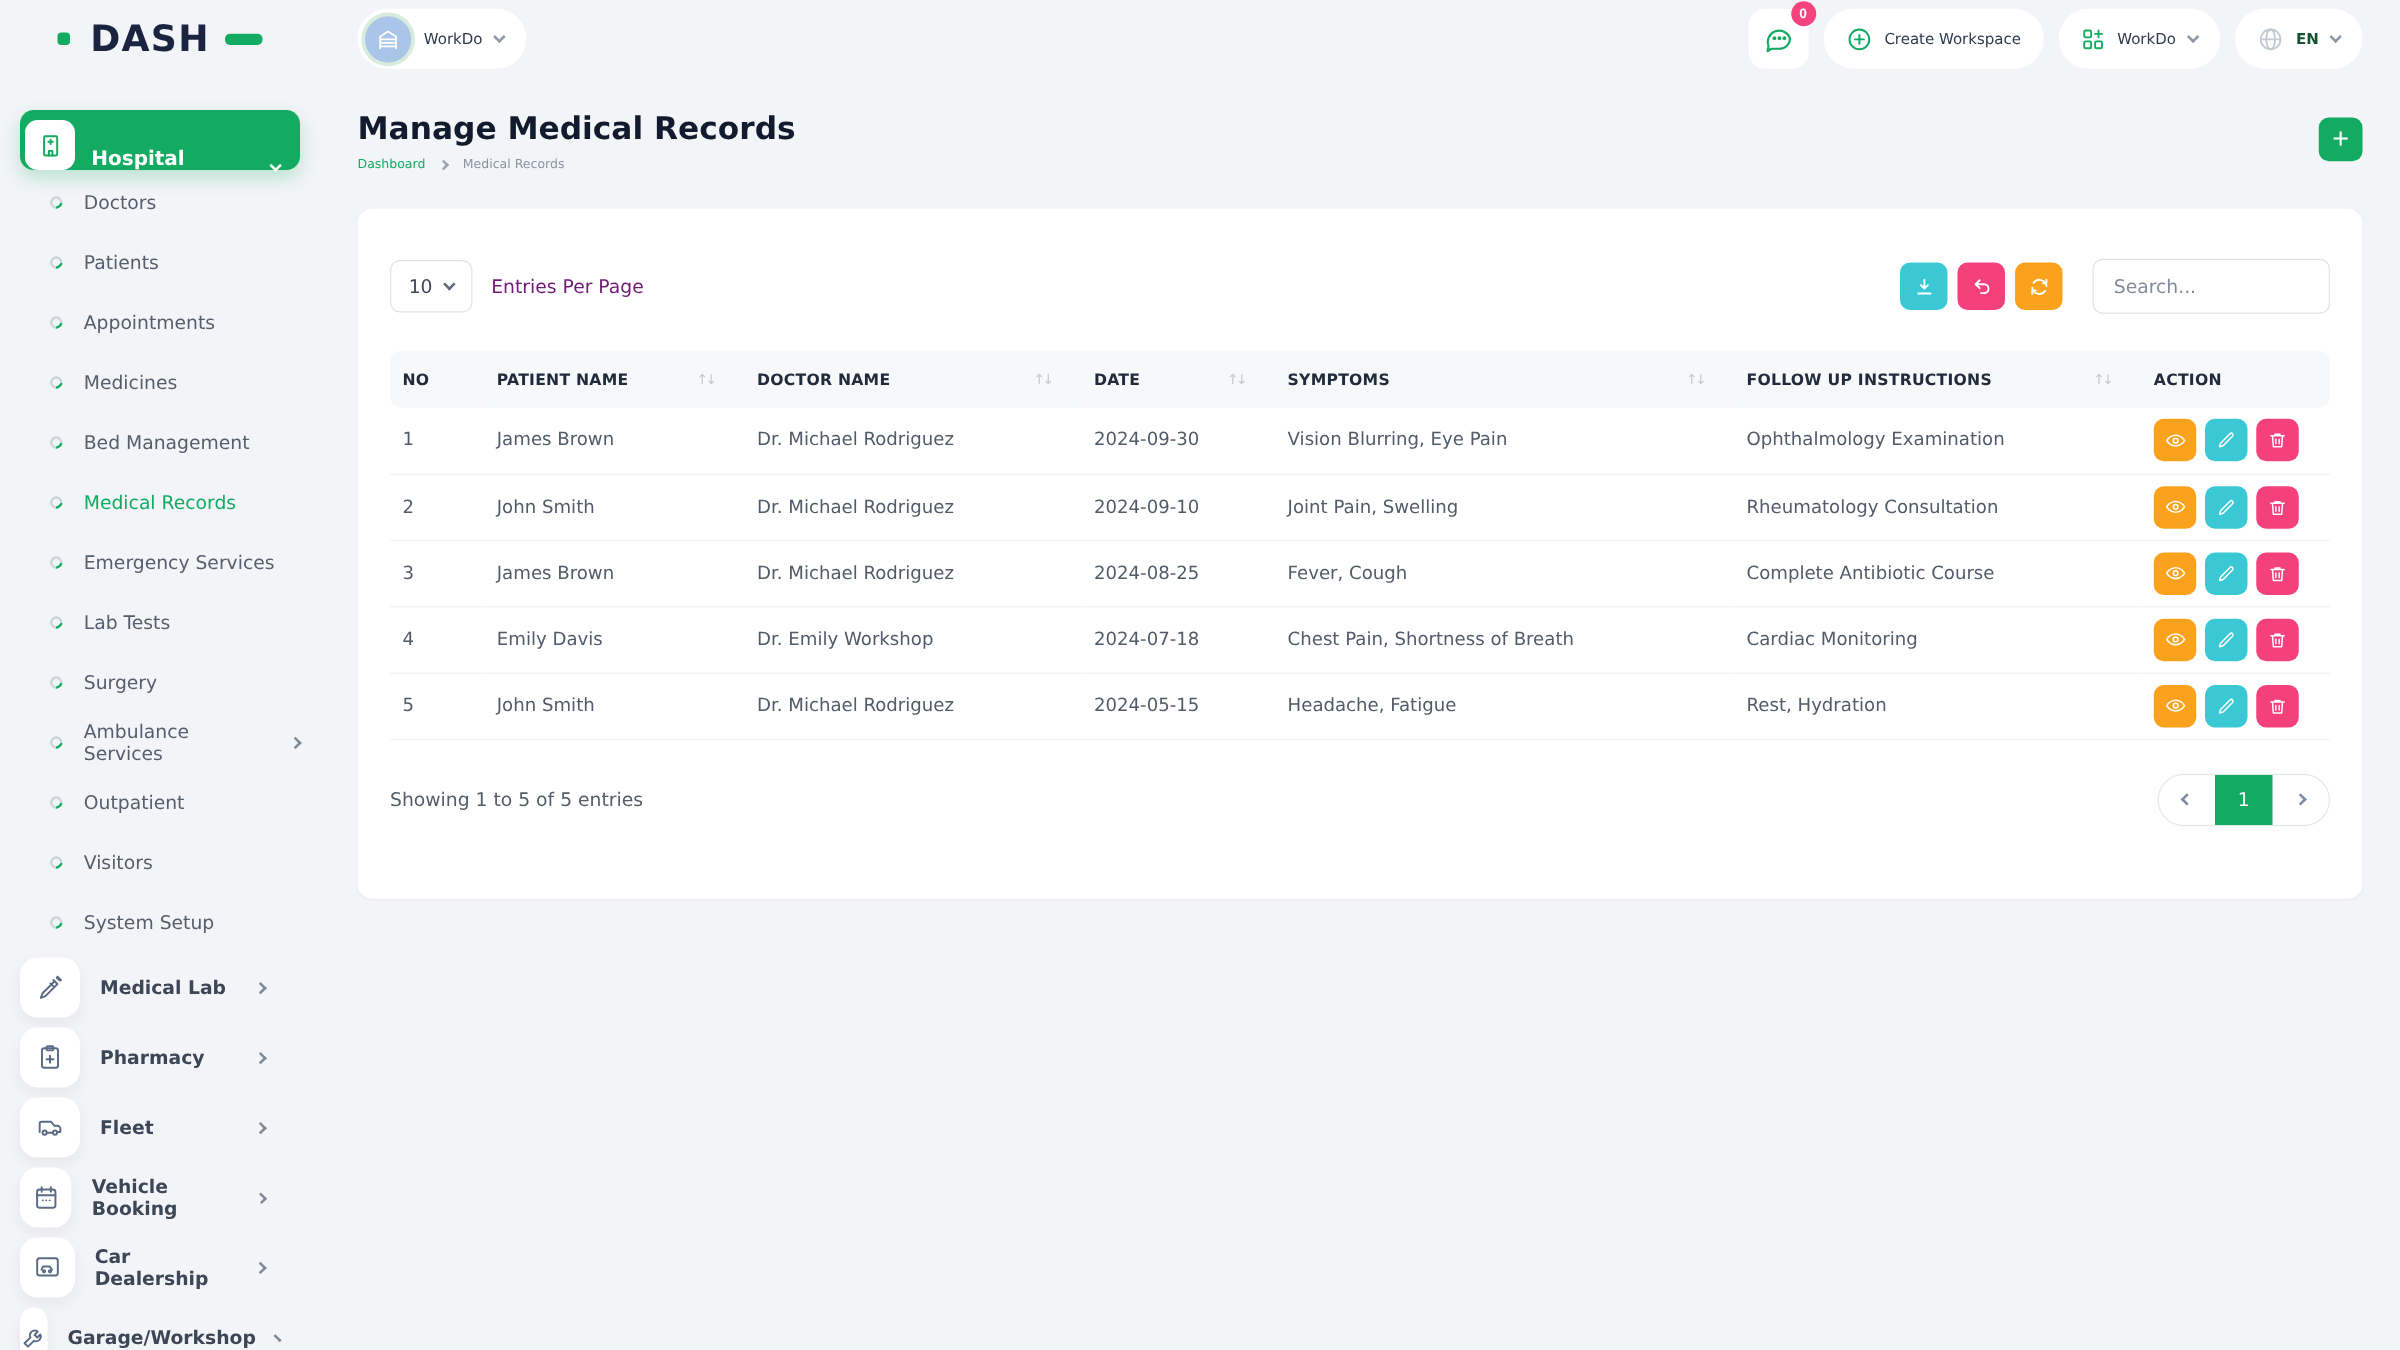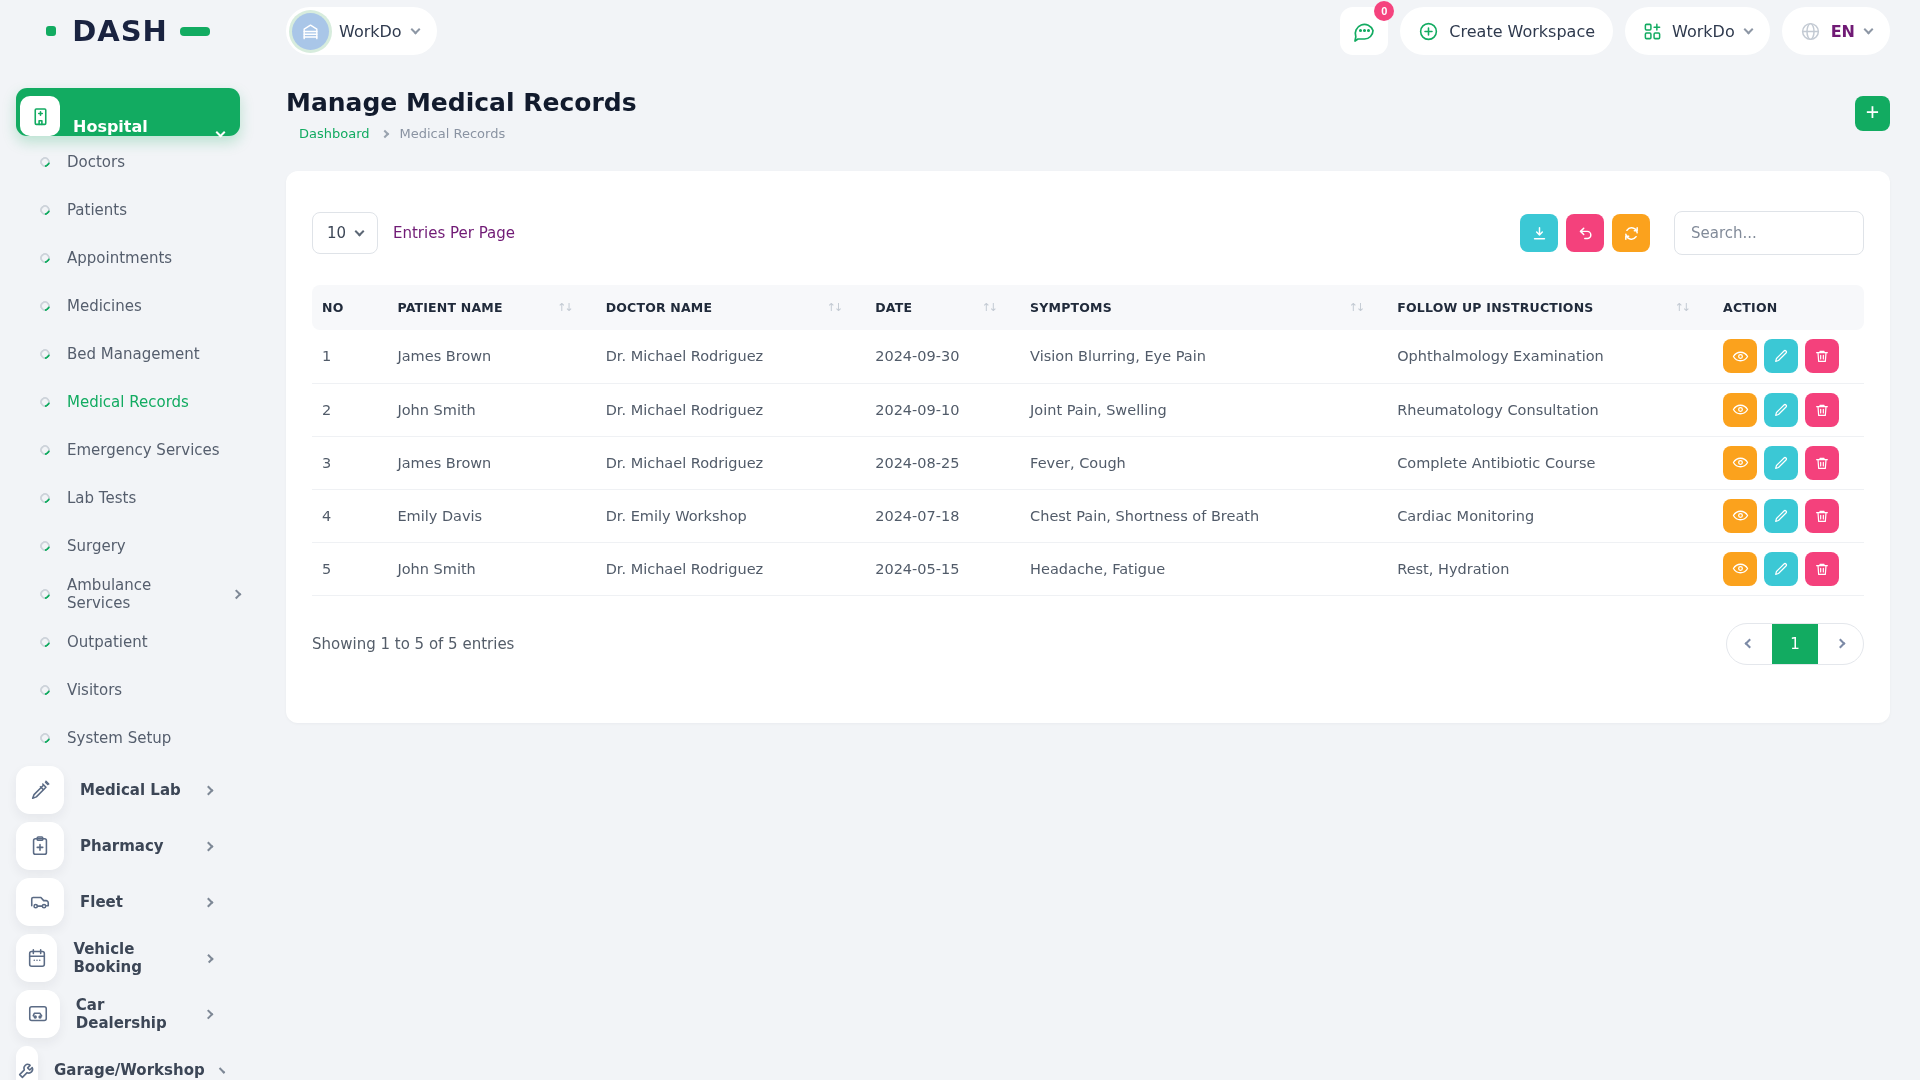--- a/index.html
+++ b/index.html
@@ -20,33 +20,33 @@
   
   .topbar { position:fixed; top:0; left:0; width:1920px; height:62px;
             display:flex; align-items:center; z-index:5; }
   .logo-wrap { width:256px; display:flex; justify-content:center; align-items:center; gap:16px; }
   .logo-dot { width:10px; height:10px; border-radius:3px; background:#12ab61; }
   .logo-text { font-size:29px; font-weight:800; letter-spacing:1px; color:#1a2340; }
   .logo-dash { width:30px; height:9px; border-radius:4px; background:#12ab61; margin-left:-4px; }
 
   .pill { height:48px; background:#fff; border:none; border-radius:26px;
           display:flex; align-items:center; gap:10px; padding:0 18px;
-          font-size:16px; color:#2f3a4e; cursor:pointer; font-family:inherit;text-align:right; }
+          font-size:12px; color:#2f3a4e; cursor:pointer; font-family:inherit;text-align:right; }
   .ws-pill { margin-left:30px; padding-left:6px; }
   .ws-avatar { width:37px; height:37px; border-radius:50%; background:#a9c6e8;
                box-shadow:0 0 0 3px #d7ecdd; display:flex; align-items:center; justify-content:center; }
   .pill .chev { color:#8d97a5; }
 
   .top-right { margin-left:auto; margin-right:30px; display:flex; align-items:center; gap:12px; }
   .icon-btn { position:relative; width:48px; height:48px; border:none; border-radius:13px;
               background:#fff; display:flex; align-items:center; justify-content:center; cursor:pointer; }
   .badge { position:absolute; top:-6px; right:-6px; min-width:20px; height:20px; border-radius:10px;
            background:#f5437e; color:#fff; font-size:11px; font-weight:700;
            display:flex; align-items:center; justify-content:center; padding:0 5px; }
-  .lang-label { color:#701a75; font-weight:600; }
+  .lang-label { color:#14532d; font-weight:600; }
 
   
   .sidebar { position:fixed; top:62px; left:0; width:256px; height:1018px;
              padding:26px 16px 0 16px; overflow:hidden; }
   .side-pill { height:48px; background:#12ab61; border-radius:11px; display:flex;
                align-items:flex-end; gap:13px; padding:0 16px 0 4px; cursor:pointer;
                box-shadow:0 6px 14px rgba(18,171,97,.25); }
   .side-pill .icon-sq { width:40px; height:40px; background:#fff; border-radius:10px;
                         display:flex; align-items:center; justify-content:center; }
   .side-pill .lbl { color:#fff; font-weight:700; font-size:16px; }
@@ -66,21 +66,21 @@
                           display:flex; align-items:center; justify-content:center;
                           box-shadow:0 5px 12px rgba(30,41,59,.06); }
   .module-menu .lbl { font-weight:600; color:#3c4656; font-size:15px; }
   .module-menu .chev { color:#7e8896; margin-left:auto; margin-right:28px; }
 
   
   .main { position:fixed; top:62px; left:256px; width:1664px; height:1018px;
           padding:24px 30px 0 30px; }
   .page-head { display:flex; justify-content:space-between; align-items:center; }
   .page-title { margin:2px 0 9px 0; font-size:25px; font-weight:700; color:#121b2d; }
-  .crumbs { display:flex; align-items:center; gap:12px; font-size:13px;margin-left:13px; }
+  .crumbs { display:flex; align-items:center; gap:12px; font-size:10px; }
   .crumb-home { color:#12ab61; text-decoration:none; cursor:pointer; }
   .crumbs .chev { color:#9aa3af; width:6px; height:6px; }
   .crumb-cur { color:#8a93a2; }
   .add-btn { width:35px; height:35px; border:none; border-radius:8px; background:#12ab61;
              color:#fff; font-size:23px; line-height:1; display:flex; align-items:center;
              justify-content:center; cursor:pointer; padding-bottom:3px; }
 
   
   .card { margin-top:30px; background:#fff; border-radius:12px; padding:24px 26px;
           height:552px; box-shadow:0 1px 3px rgba(16,24,40,.04); }

